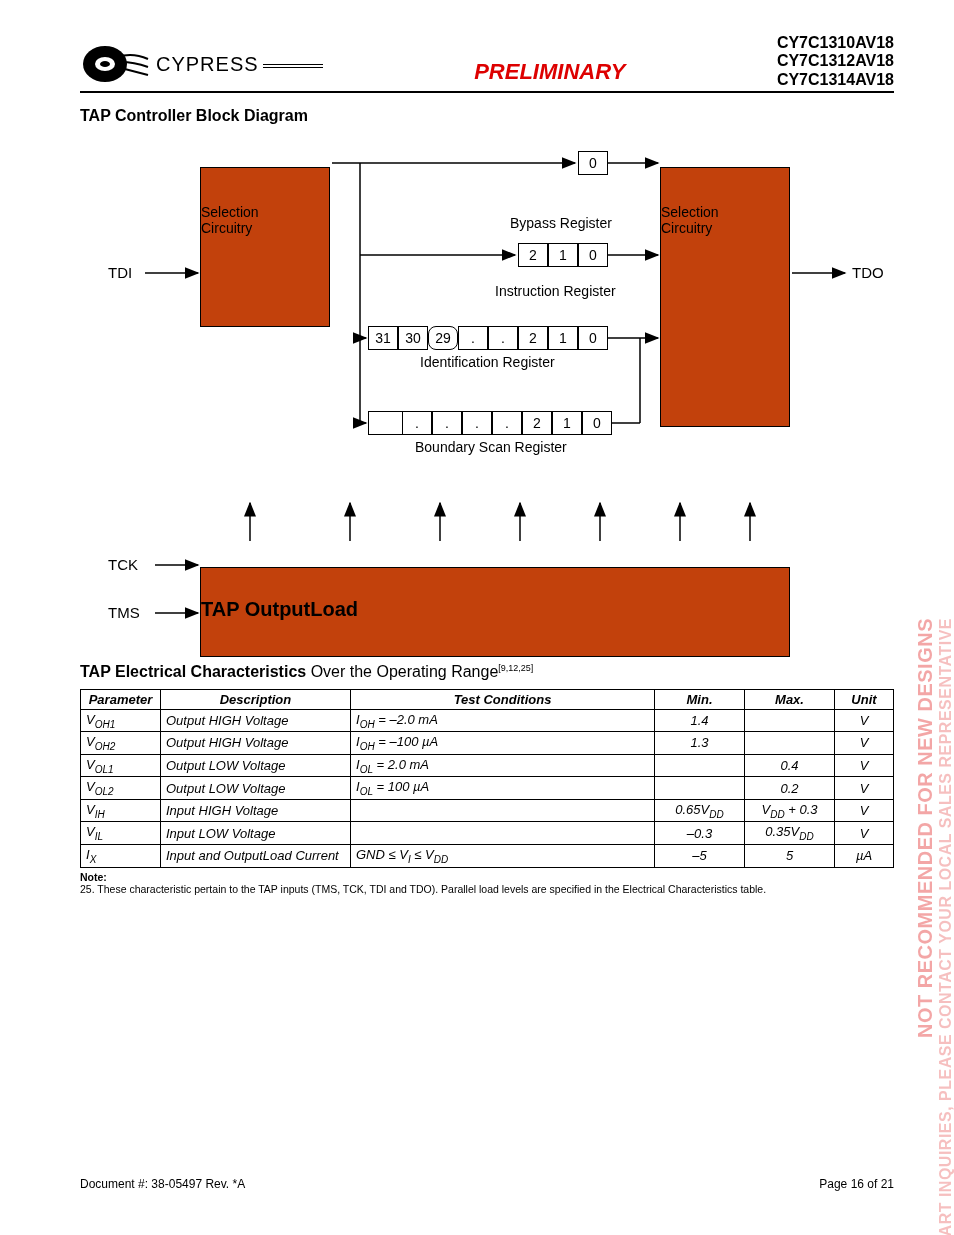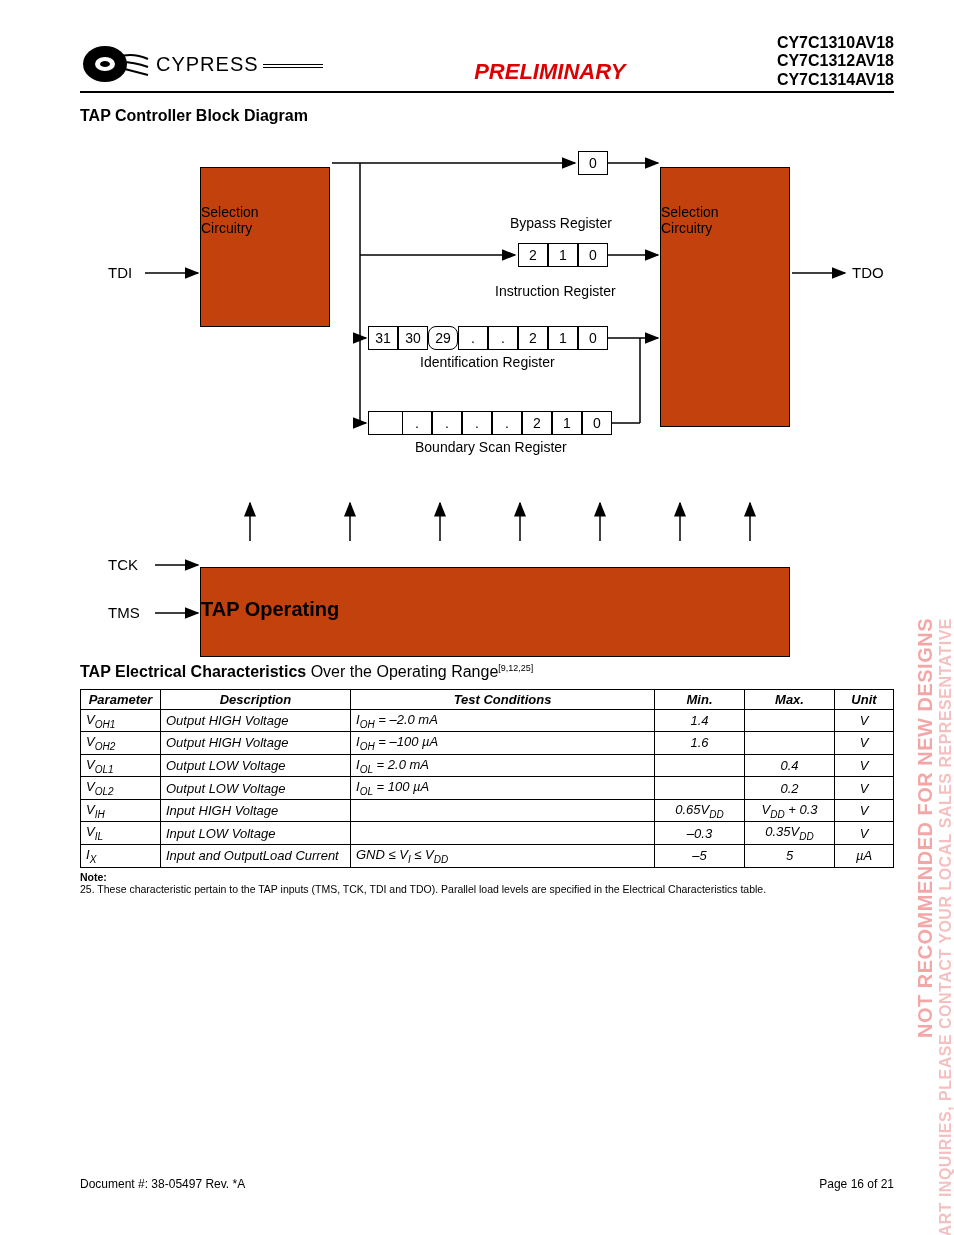--- a/index.html
+++ b/index.html
@@ -189,21 +189,21 @@
       <line x1="650" y1="408" x2="650" y2="370" stroke="#000" stroke-width="1.5" marker-end="url(#ah)"></line>
 
       <line x1="55" y1="432" x2="98" y2="432" stroke="#000" stroke-width="1.5" marker-end="url(#ah)"></line>
       <line x1="55" y1="480" x2="98" y2="480" stroke="#000" stroke-width="1.5" marker-end="url(#ah)"></line>
     </svg>
 
     <div class="box sel-left" style="white-space:pre-line;">Selection
 Circuitry</div>
     <div class="box sel-right" style="white-space:pre-line;">Selection
 Circuitry</div>
-    <div class="box tap-ctrl">TAP Operating</div>
+    <div class="box tap-ctrl">TAP OutputLoad</div>
 
     <div class="reg-cell" style="top:18px; left:478px;">0</div>
     <div class="dlabel" style="top:46px; left:410px;margin-top:36px;">Bypass Register</div>
 
     <div class="reg-cell" style="top:110px; left:418px;">2</div>
     <div class="reg-cell" style="top:110px; left:448px;">1</div>
     <div class="reg-cell" style="top:110px; left:478px;">0</div>
     <div class="dlabel" style="top:150px; left:395px;">Instruction Register</div>
 
     <div class="reg-cell" style="top:193px; left:268px;">31</div>
@@ -253,21 +253,21 @@
           <td>Output HIGH Voltage</td>
           <td>I<sub>OH</sub> = –2.0 mA</td>
           <td class="c">1.4</td>
           <td class="c"></td>
           <td class="c">V</td>
         </tr>
         <tr>
           <td>V<sub>OH2</sub></td>
           <td>Output HIGH Voltage</td>
           <td>I<sub>OH</sub> = –100 µA</td>
-          <td class="c">1.6</td>
+          <td class="c">1.3</td>
           <td class="c"></td>
           <td class="c">V</td>
         </tr>
         <tr>
           <td>V<sub>OL1</sub></td>
           <td>Output LOW Voltage</td>
           <td>I<sub>OL</sub> = 2.0 mA</td>
           <td class="c"></td>
           <td class="c">0.4</td>
           <td class="c">V</td>

